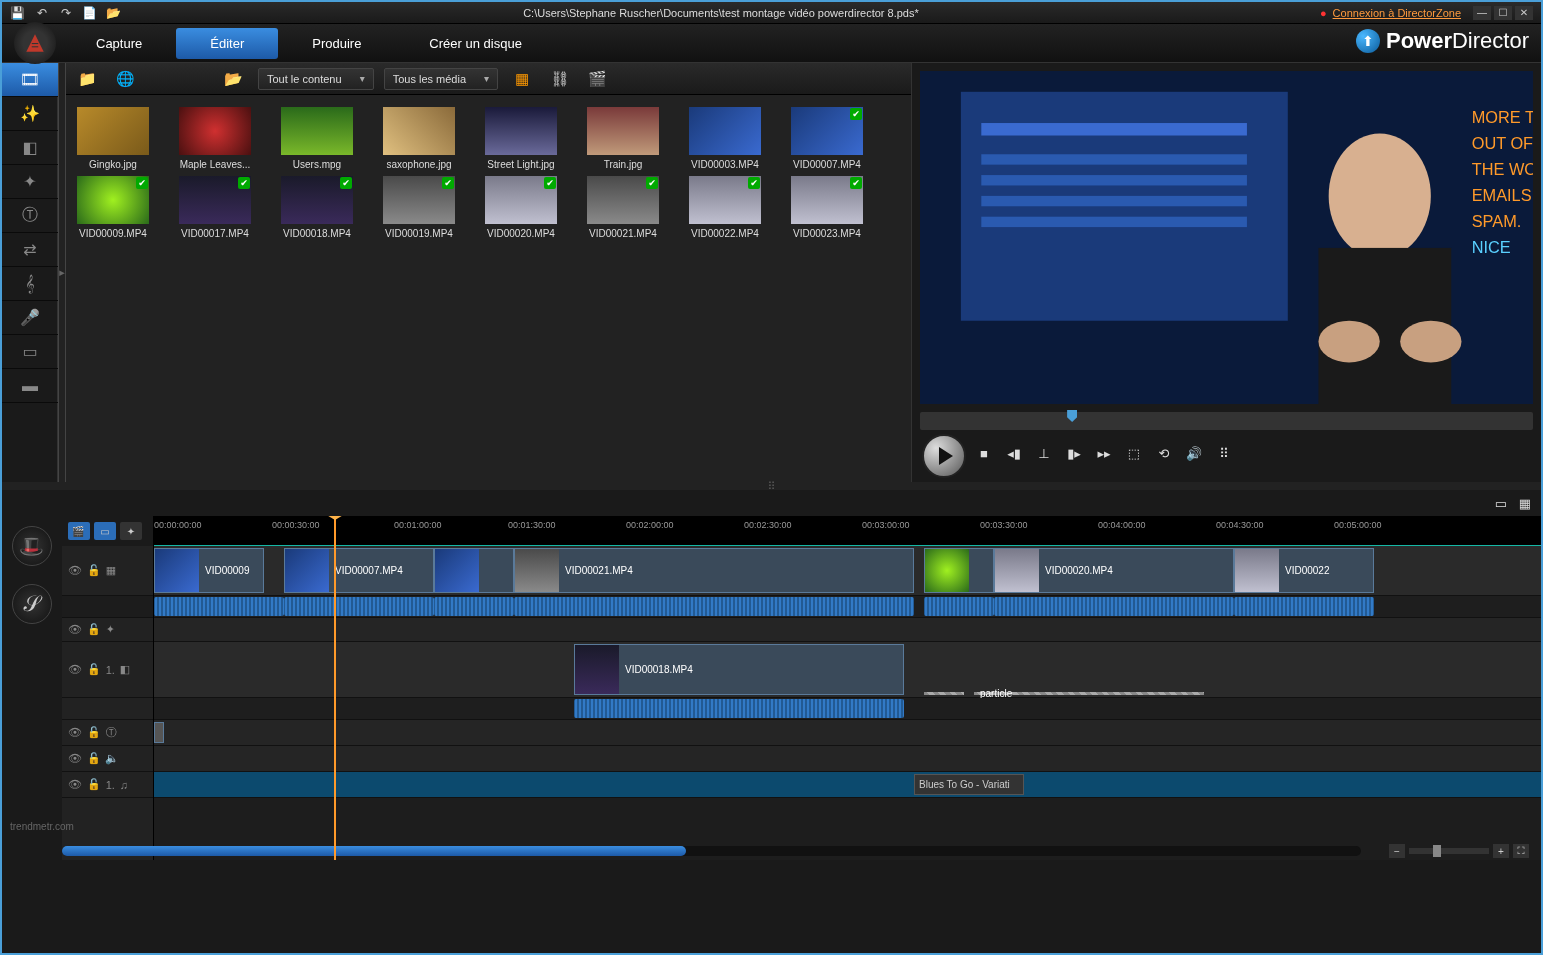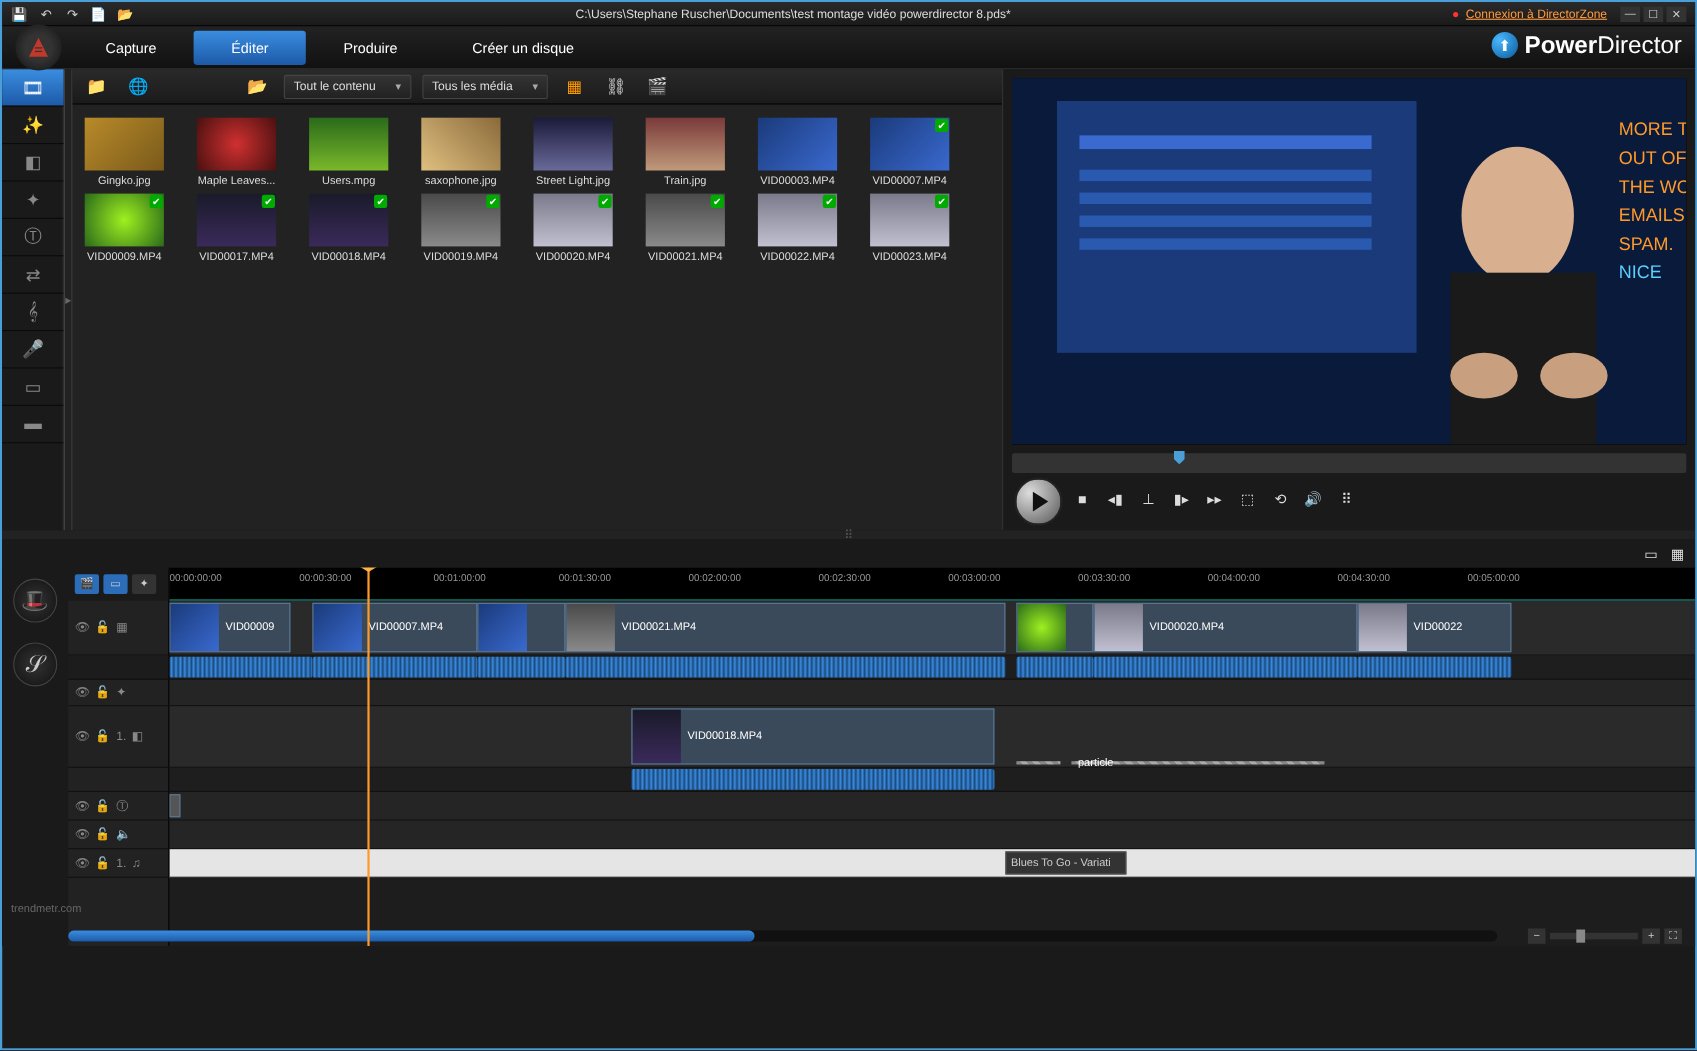--- a/index.html
+++ b/index.html
@@ -60,21 +60,21 @@
 .htop-btn.plain{background:#333;}
 .track-head { display: flex; align-items: center; gap: 5px; padding: 0 6px; border-bottom: 1px solid #111; }
 .th-v { height: 50px; } .th-a { height: 22px; background:#1c1c1c;} .th-fx { height: 24px; } .th-v2{height:56px;} .th-a2{height:22px;} .th-t{height:26px;} .th-s{height:26px;} .th-m{height:26px;}
 .th-icon { color: #888; font-size: 11px; }
 .tl-body { flex: 1; position: relative; overflow: hidden; }
 .ruler { height: 30px; background: #000000; position: relative; border-bottom: 1px solid #14b8a6; }
 .ruler-tick { position: absolute; top: 4px; font-size: 9px; color: #999; }
 .playhead { position: absolute; top: 0; width: 2px; height: 100%; background: #ff9a2a; left: 180px; z-index: 10; }
 .playhead::before { content: ""; position: absolute; top: -8px; left: -7px; width: 16px; height: 12px; background: #ffb44a; clip-path: polygon(0 0,100% 0,100% 60%,50% 100%,0 60%); }
 .track { position: relative; border-bottom: 1px solid #111; }
-.tr-v1 { height: 50px; background:#2a2a2a;} .tr-a1 { height: 22px; background:#1e1e1e;} .tr-fx { height: 24px; background:#252525;} .tr-v2{height:56px;background:#2a2a2a;} .tr-a2{height:22px;background:#1e1e1e;} .tr-t{height:26px;background:#252525;} .tr-s{height:26px;background:#252525;} .tr-m{height:26px;background:#e5e5e5;}
+.tr-v1 { height: 50px; background:#2a2a2a;} .tr-a1 { height: 22px; background:#1e1e1e;} .tr-fx { height: 24px; background:#252525;} .tr-v2{height:56px;background:#2a2a2a;} .tr-a2{height:22px;background:#1e1e1e;} .tr-t{height:26px;background:#252525;} .tr-s{height:26px;background:#252525;} .tr-m{height:26px;background:#0c4a6e;}
 .clip { position: absolute; top: 2px; bottom: 2px; background: #3a4a5a; border: 1px solid #5a7a9a; display: flex; align-items: center; overflow: hidden; cursor: pointer; }
 .clip-thumb { width: 44px; height: 100%; background: #2460a0; flex-shrink:0;}
 .clip-name { color: #fff; font-size: 10px; padding: 0 6px; white-space: nowrap; }
 .clip-audio { position: absolute; top: 1px; bottom: 1px; background: repeating-linear-gradient(90deg,#1a4a7a 0,#3a8ae0 2px,#1a4a7a 4px); border-radius: 2px; cursor:pointer;}
 .clip-fx { position: absolute; top: 2px; bottom: 2px; background: repeating-linear-gradient(45deg,#888,#888 4px,#aaa 4px,#aaa 8px); cursor:pointer;display:flex;align-items:center;margin-top:48px;}
 .clip-music{position:absolute;top:2px;bottom:2px;background:#333;border:1px solid #555;display:flex;align-items:center;padding:0 4px;font-size:10px;cursor:pointer;}
 .hscroll { position: absolute; bottom: 4px; left: 60px; right: 180px; height: 10px; background: #111; border-radius: 5px; }
 .hscroll-thumb { position: absolute; left: 0; width: 48%; height: 100%; background: linear-gradient(#3a8de0,#1d5aa8); border-radius: 5px; cursor: pointer; }
 .zoom-box { position: absolute; bottom: 2px; right: 12px; display: flex; align-items: center; gap: 4px; }
 .zoom-btn { width: 16px; height: 14px; background: #333; display: inline-flex; align-items: center; justify-content: center; cursor: pointer; font-size: 10px; }

